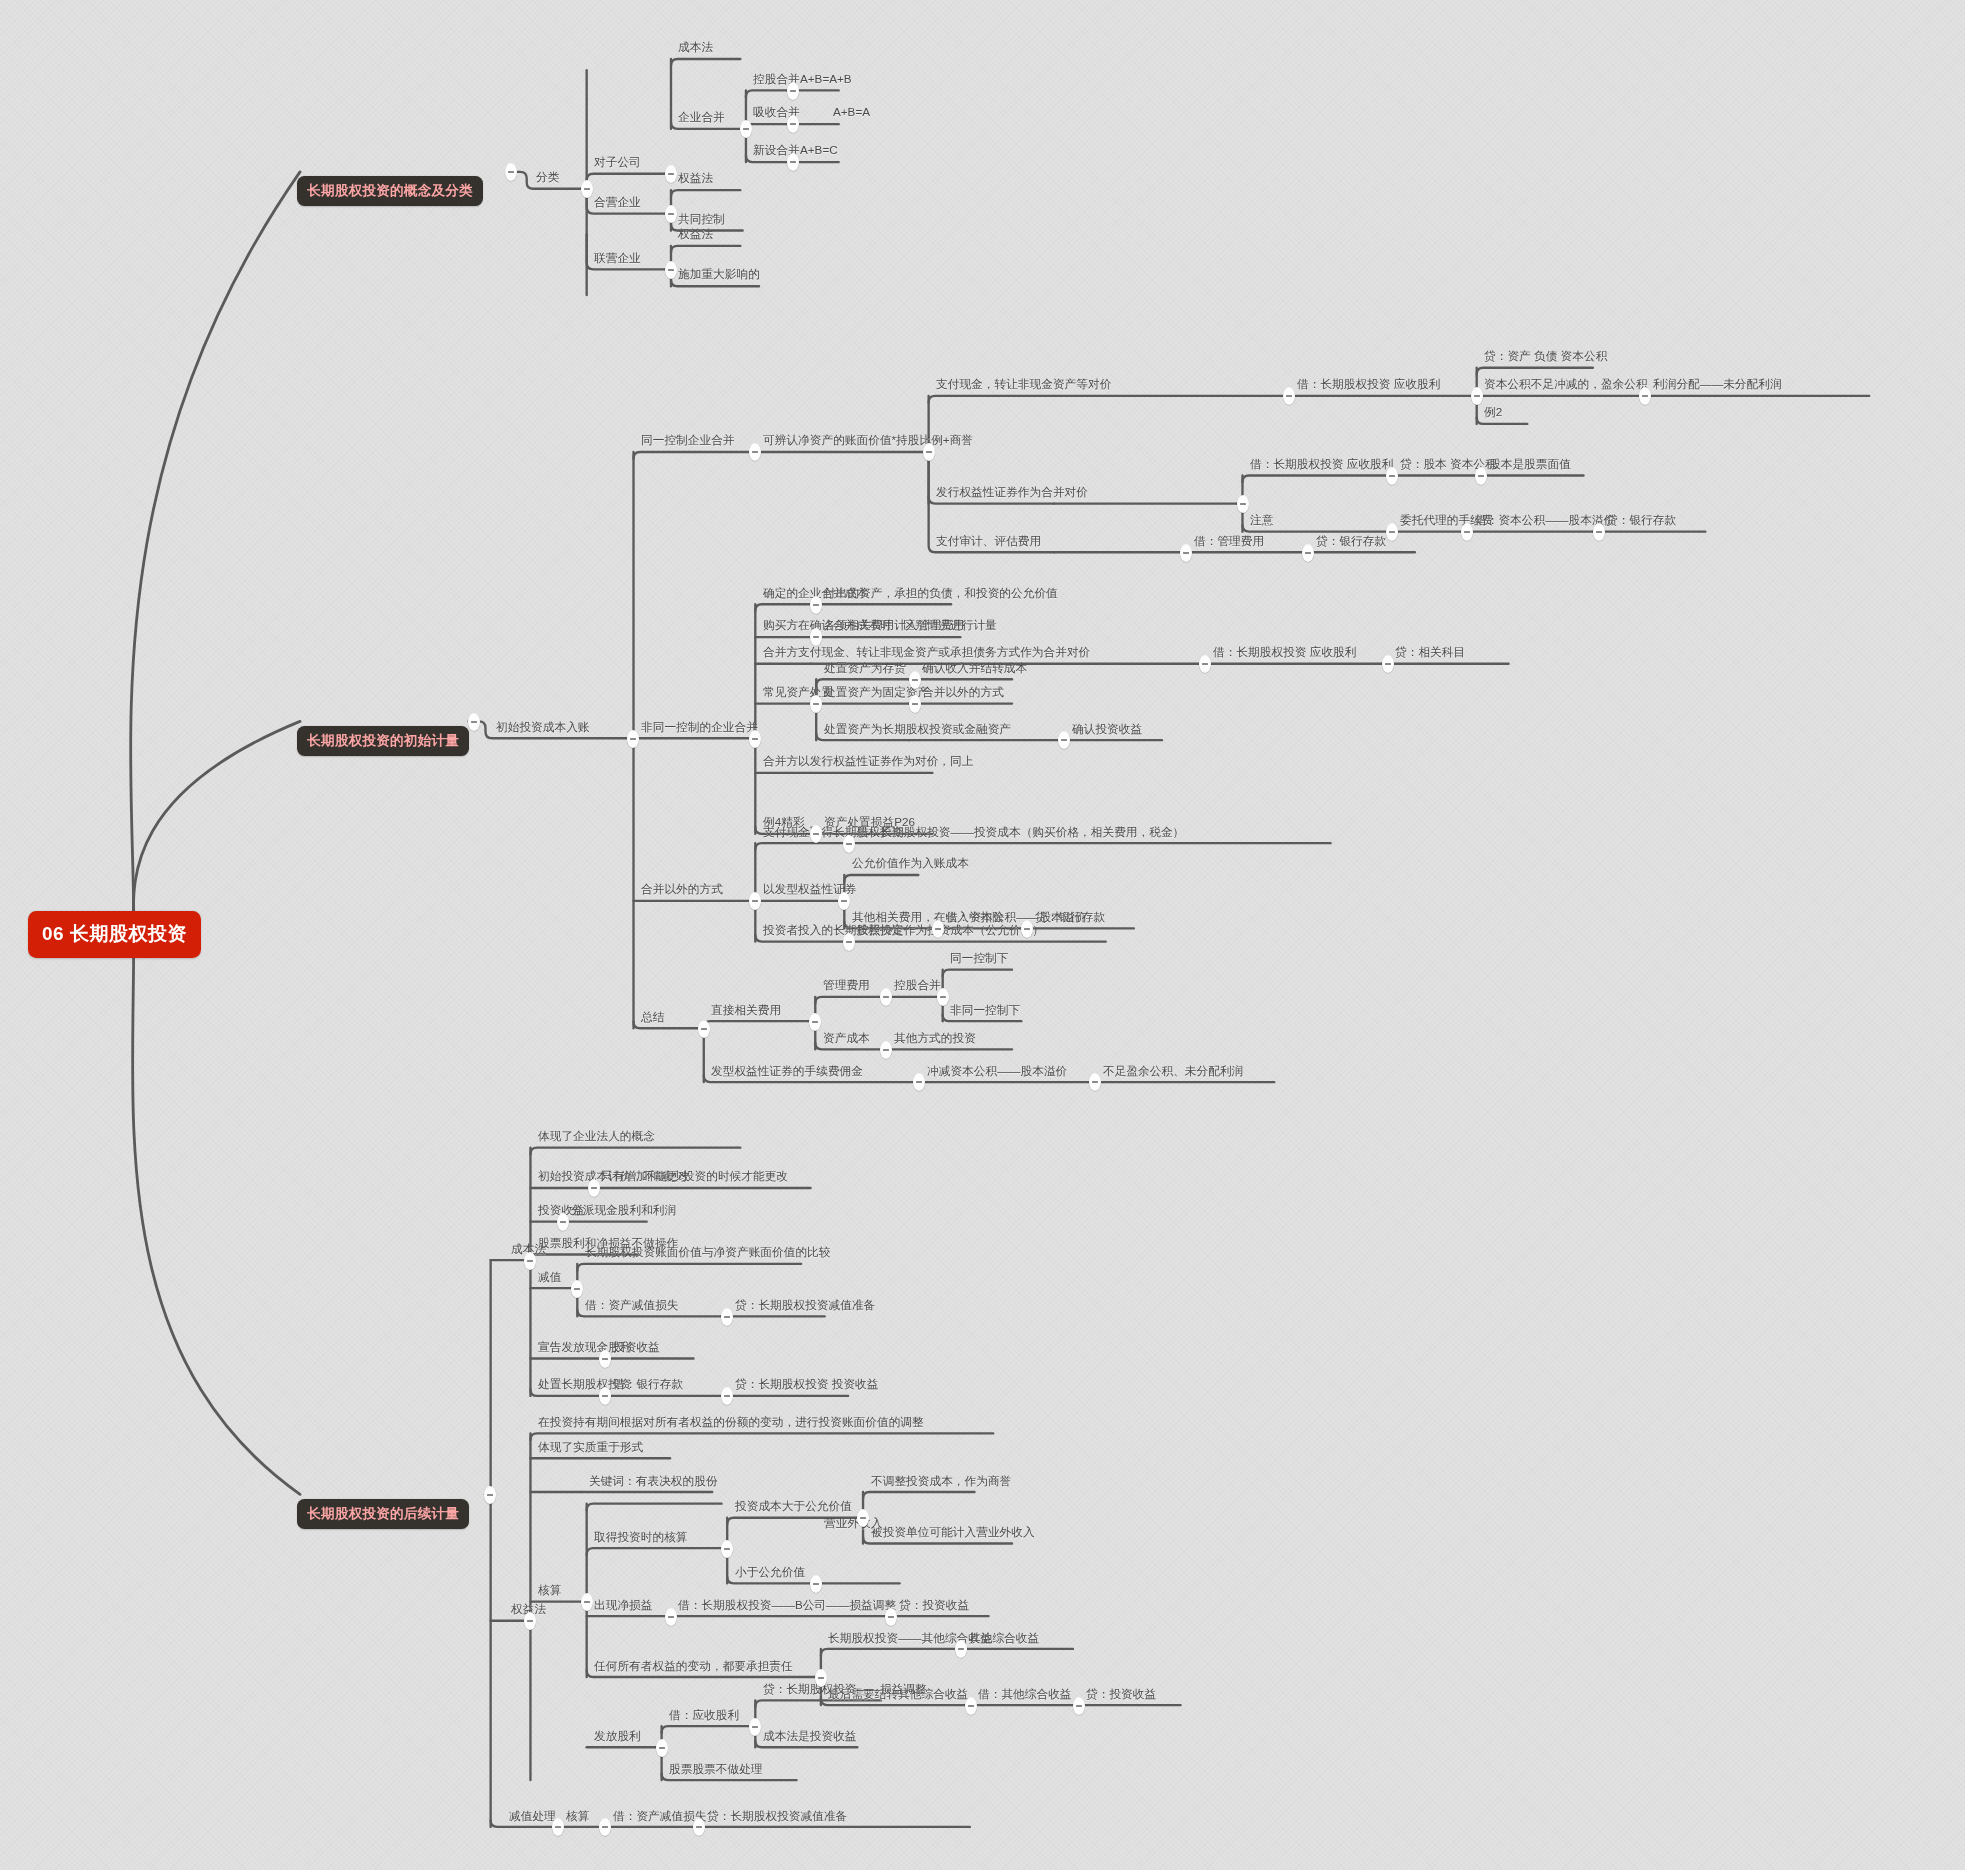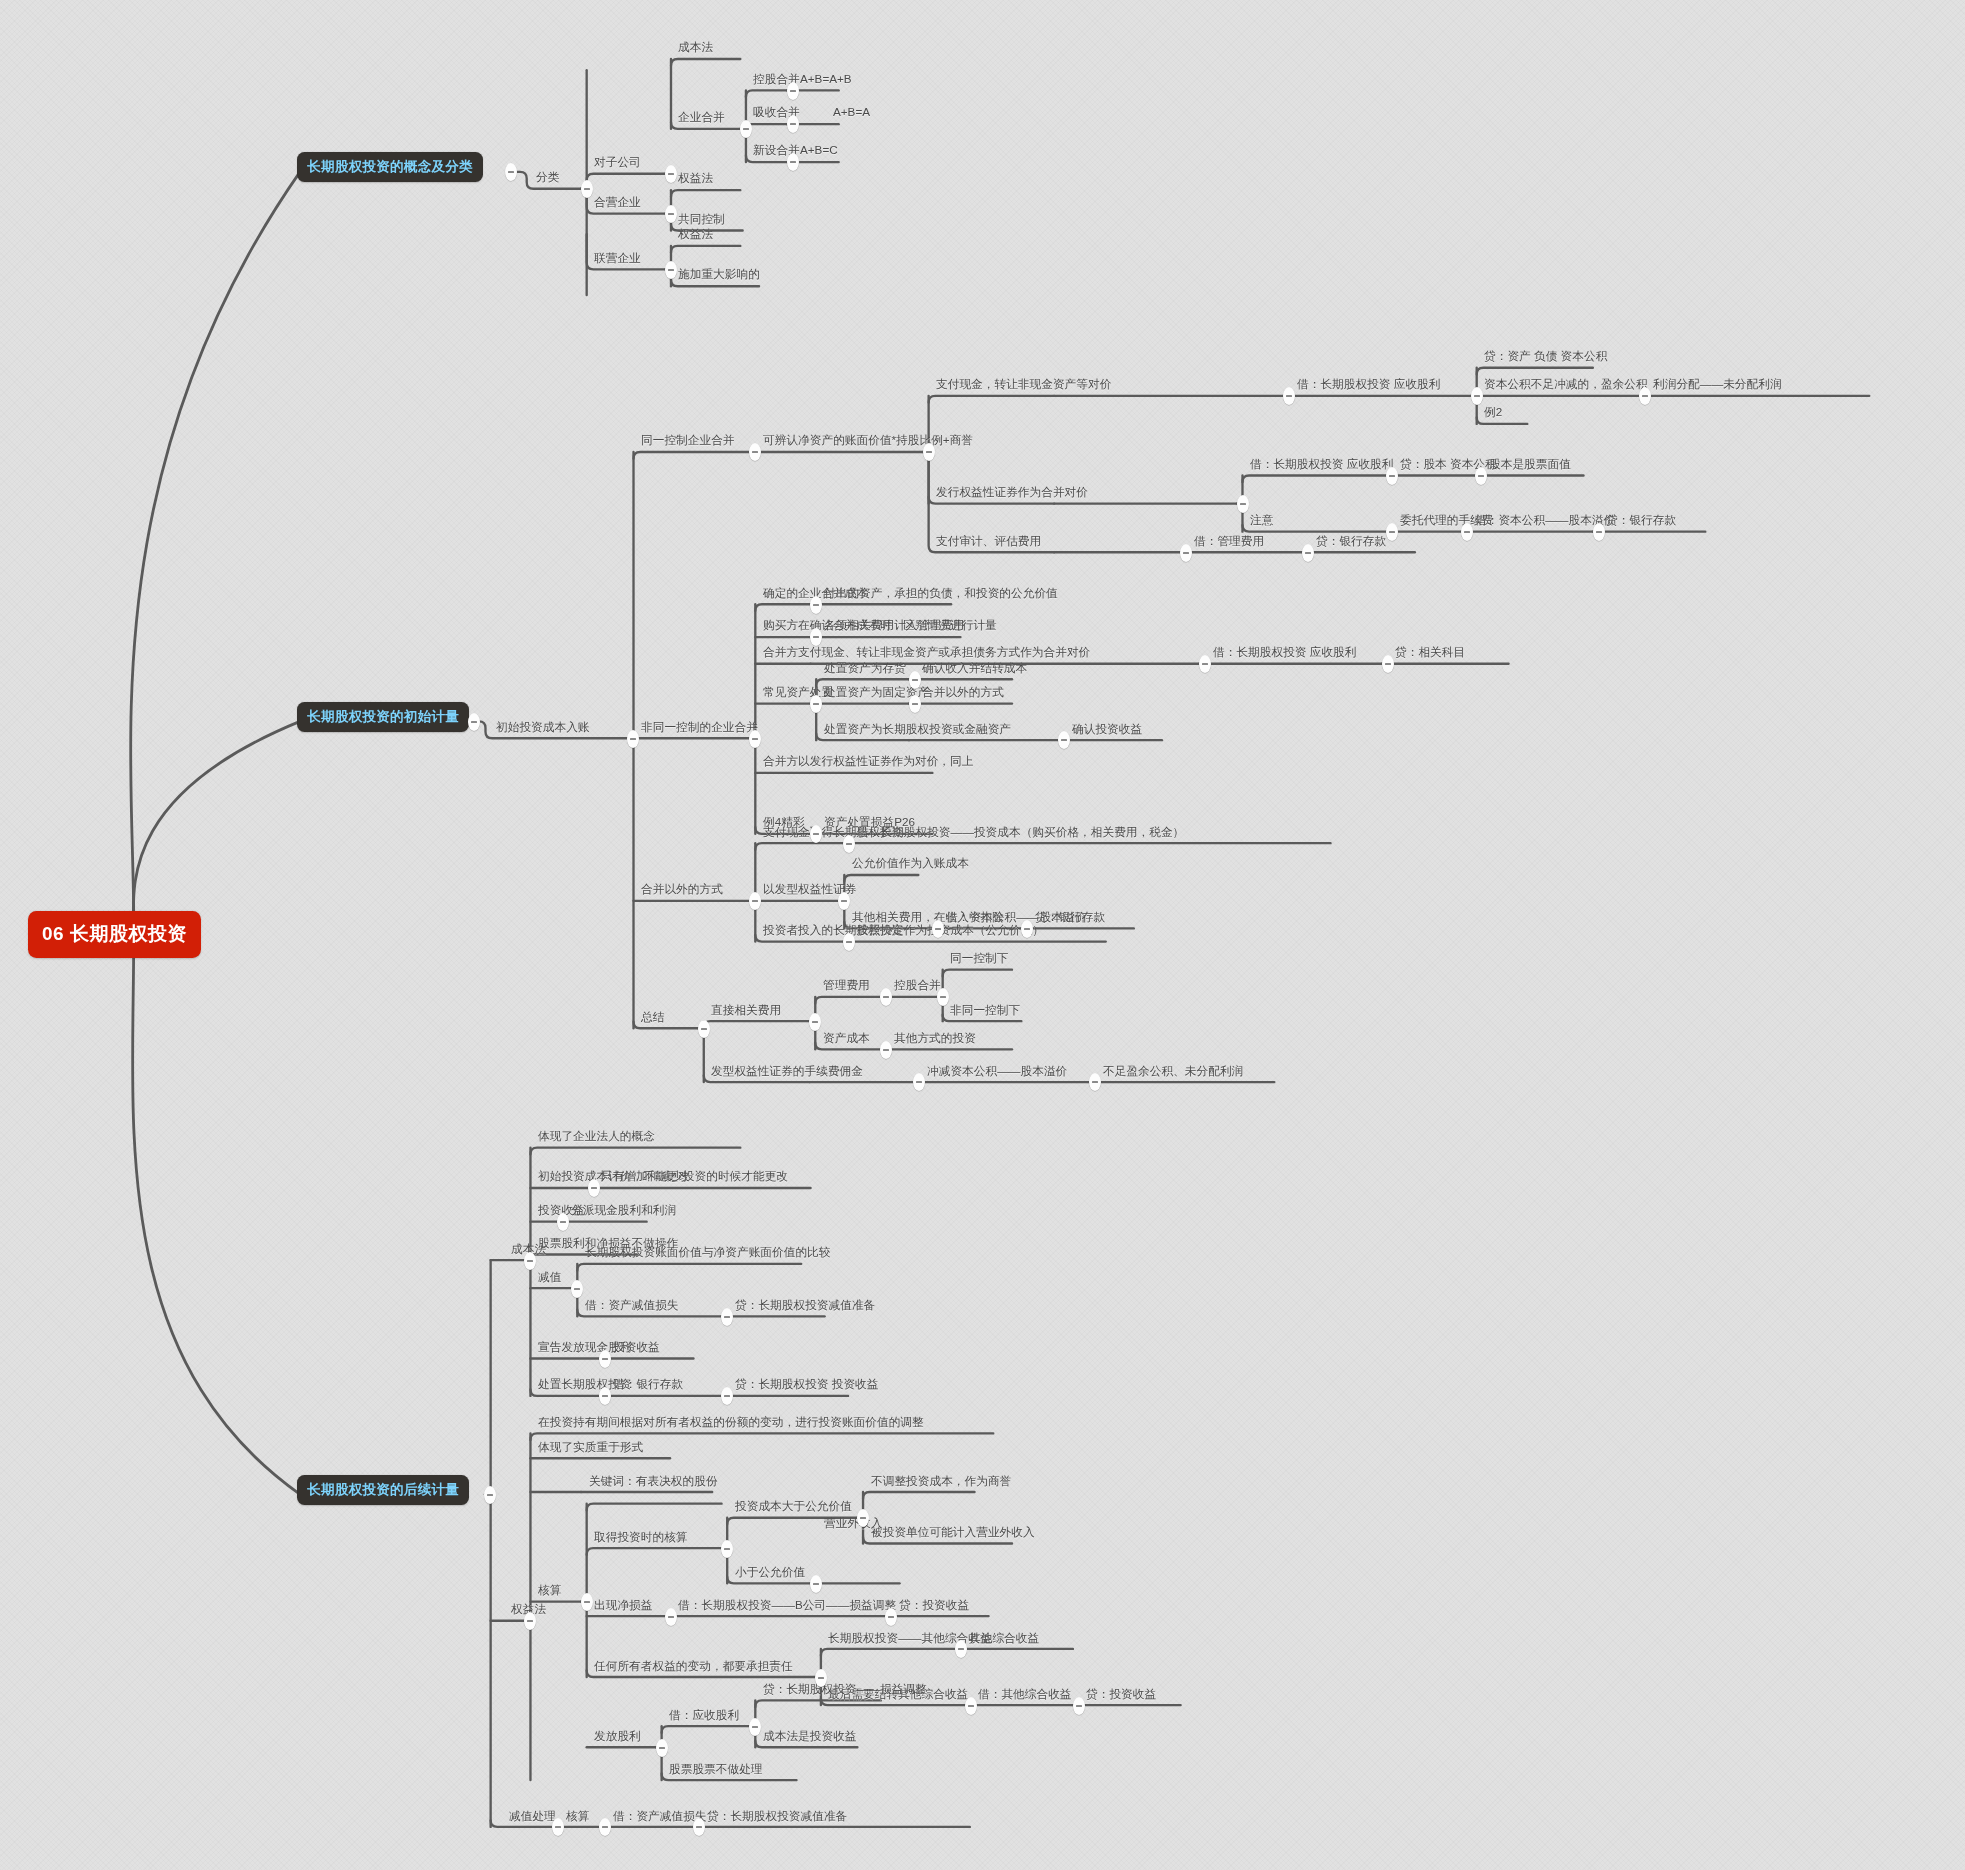--- a/index.html
+++ b/index.html
@@ -28,26 +28,27 @@
   .root{
     background:#d21f06;color:#ffffff;
     border-radius:8.4px;
     font-size:19px;font-weight:bold;
     padding:10.3px 14px;
     letter-spacing:0.5px;
     box-shadow:0 0.9px 1.9px rgba(0,0,0,.18);
   }
   
   .main-topic{
-    background:#35322e;color:#7dd3fc;
+    background:#35322e;color:#fca5a5;
     border-radius:7.5px;
     font-size:13.6px;font-weight:bold;
     padding:6px 10.3px;
     letter-spacing:0.2px;
     box-shadow:0 0.5px 1.4px rgba(0,0,0,.18);
+    margin-top:24px;
   }
   
   .topic{
     color:#4a4a4a;
     font-size:11.7px;
     line-height:1;
     text-shadow:0 0.5px 0 rgba(255,255,255,.5);
   }
 
   

